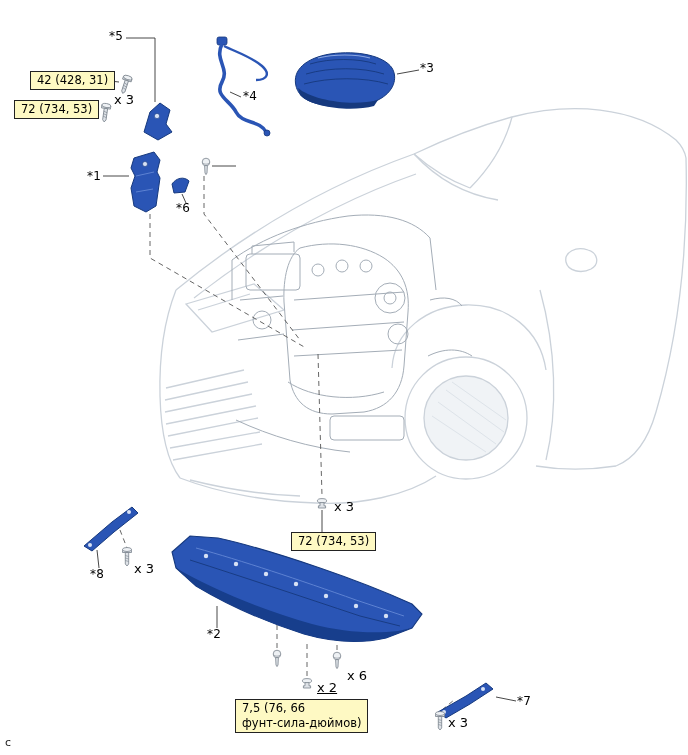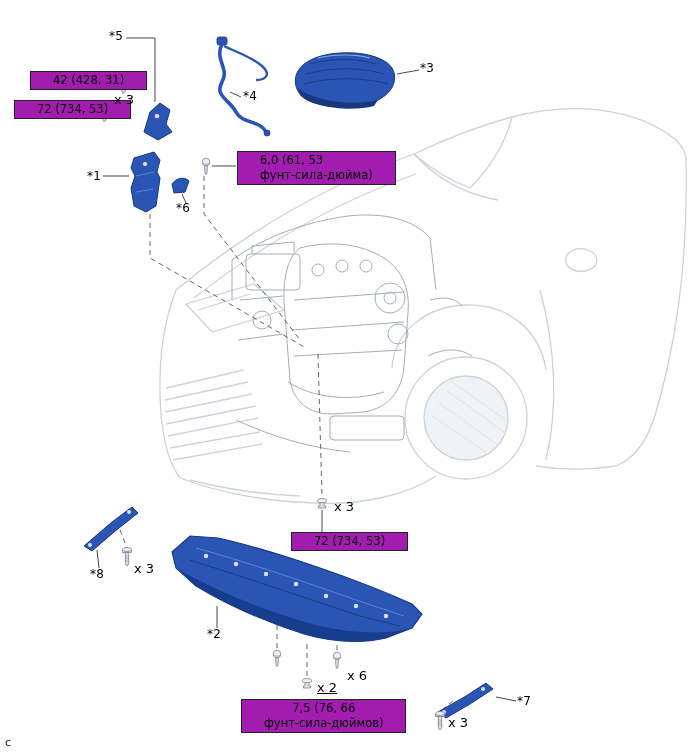--- a/index.html
+++ b/index.html
@@ -2,22 +2,22 @@
 <html><head>
 <meta charset="utf-8">
 <style>
   * { margin:0; padding:0; box-sizing:border-box; }
   html,body { background:#ffffff; }
   body { font-family:"DejaVu Sans", sans-serif; color:#000; }
   .stage { position:relative; width:688px; height:755px; background:#fff; overflow:hidden; }
   .svg-layer { position:absolute; left:0; top:0; width:688px; height:755px; }
   .lbl { position:absolute; font-size:12px; color:#000; white-space:nowrap; letter-spacing:.2px; }
   .qty { position:absolute; font-size:13px; color:#000; white-space:nowrap; }
-  .spec-box { position:absolute; border:1px solid #222; background:#a21caf; font-size:11.5px;
-              line-height:1.32; padding:1px 22px; white-space:nowrap; }
+  .spec-box { position:absolute; border:1px solid #222; background:#fef9c3; font-size:11.5px;
+              line-height:1.32; padding:1px 6px; white-space:nowrap; }
   .corner { position:absolute; left:5px; top:736px; font-size:11px; color:#222; }
 </style>
 </head>
 <body>
 
 <div class="stage">
 
   <svg class="svg-layer" viewBox="0 0 688 755" xmlns="http://www.w3.org/2000/svg">
     <defs>
       <g id="bolt">
@@ -183,28 +183,24 @@
   <span class="lbl" style="left:90px;  top:567px;">*8</span>
   <span class="lbl" style="left:207px; top:627px;">*2</span>
   <span class="lbl" style="left:517px; top:694px;">*7</span>
 
   <div class="spec-box" style="left:30px; top:71px;">
     <span>42 (428, 31)</span>
   </div>
   <div class="spec-box" style="left:14px; top:100px;">
     <span>72 (734, 53)</span>
   </div>
-  <div class="spec-box" style="left:237px; top:151px;">
-    <div>6,0 (61, 53</div>
-    <div>фунт-сила-дюйма)</div>
-  </div>
   <div class="spec-box" style="left:291px; top:532px;">
     <span>72 (734, 53)</span>
   </div>
-  <div class="spec-box" style="left:241px; top:699px;text-align:center;">
+  <div class="spec-box" style="left:235px; top:699px;">
     <div>7,5 (76, 66</div>
     <div>фунт-сила-дюймов)</div>
   </div>
 
   <span class="qty" style="left:114px; top:92px;">x 3</span>
   <span class="qty" style="left:334px; top:499px;">x 3</span>
   <span class="qty" style="left:134px; top:561px;">x 3</span>
   <span class="qty" style="left:347px; top:668px;">x 6</span>
   <span class="qty" style="left:317px; top:680px;text-decoration:underline;">x 2</span>
   <span class="qty" style="left:448px; top:715px;">x 3</span>

